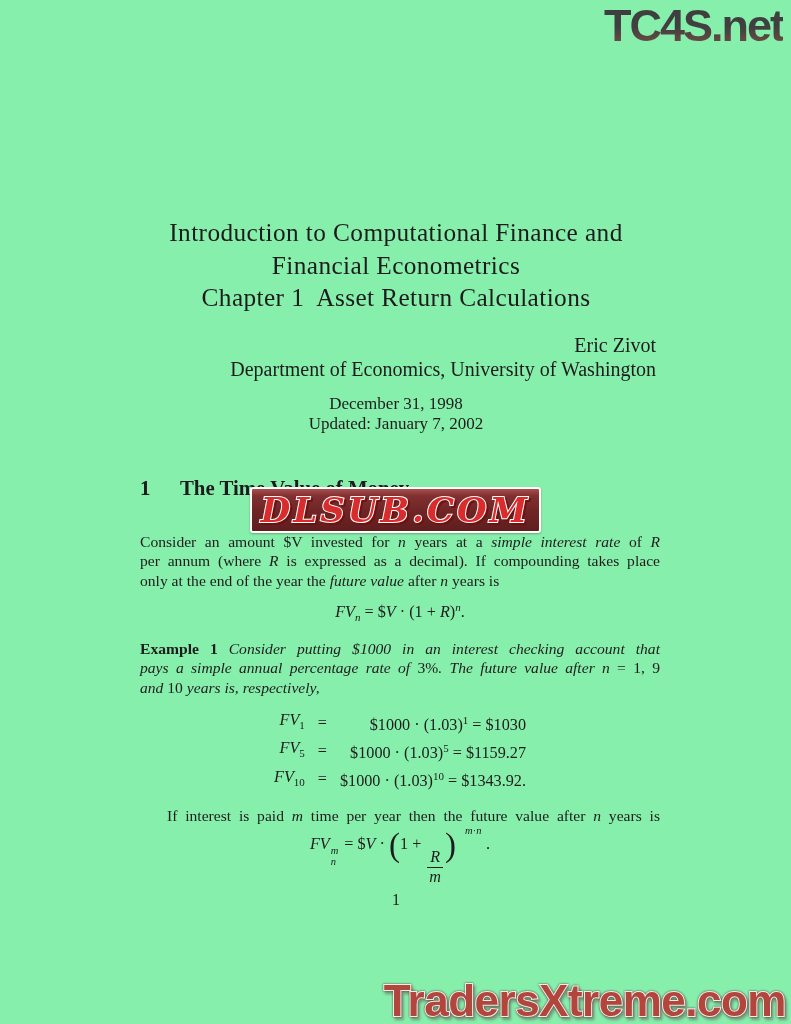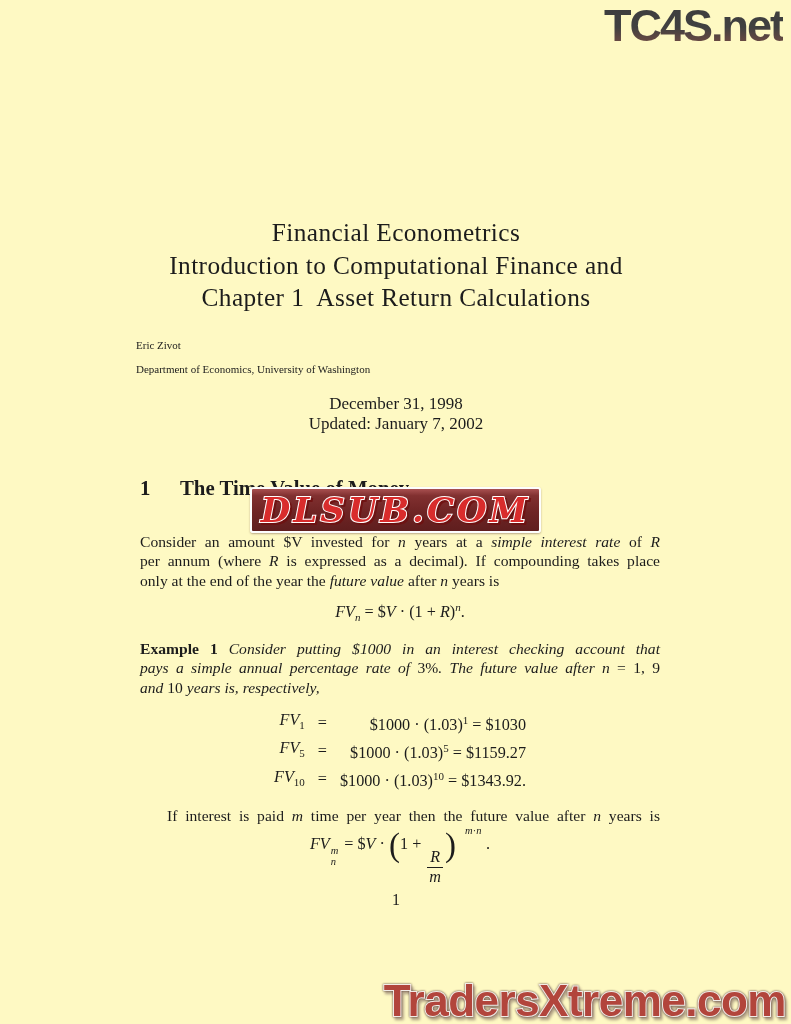--- a/index.html
+++ b/index.html
@@ -1,32 +1,32 @@
 <!DOCTYPE html>
 <html><head>
 <meta charset="utf-8">
 <style>
   * { margin:0; padding:0; box-sizing:border-box; }
   html,body { background:#ffffff; }
   .page {
-    position:relative; width:791px; height:1024px; background:#fef9c3;
+    position:relative; width:791px; height:1024px; background:#86efac;
     font-family:"Liberation Serif", serif; color:#1c1c1c; overflow:hidden;
   }
   .it { font-style:italic; }
   .bf { font-weight:bold; }
   .msub { font-size:11px; vertical-align:-3.5px; }
   .msup { font-size:11px; vertical-align:6px; }
   .just { text-align:justify; text-align-last:justify; }
   .pre  { white-space:pre-wrap; }
 
   
   .title-block { position:absolute; top:216px; left:136px; width:520px;
     text-align:center; font-size:25.3px; line-height:32.5px; letter-spacing:0.4px; }
   .author-block { position:absolute; top:334px; left:136px; width:520px;
-    text-align:left; font-size:11px; line-height:23.8px; }
+    text-align:right; font-size:20px; line-height:23.8px; }
   .date-block { position:absolute; top:394px; left:136px; width:520px;
     text-align:center; font-size:17px; line-height:19.6px; }
 
   
   .section-heading { position:absolute; top:476px; left:140px; width:520px;
     font-size:20.8px; font-weight:bold; }
   .secnum { display:inline-block; width:40px; }
 
   
   .para { position:absolute; left:140px; width:520px; font-size:15.6px; line-height:19.3px; }
@@ -86,22 +86,22 @@
     filter:drop-shadow(0 0 1px rgba(75,50,50,0.9)) drop-shadow(2px 3px 1px rgba(100,70,70,0.45)); }
 </style>
 </head>
 <body>
 
 <div class="page">
 
   <div class="tc4s">TC4S.net</div>
 
   <div class="title-block">
+    <div>Introduction to Computational Finance and</div>
     <div>Financial Econometrics</div>
-    <div>Introduction to Computational Finance and</div>
     <div class="pre">Chapter 1  Asset Return Calculations</div>
   </div>
 
   <div class="author-block">
     <div>Eric Zivot</div>
     <div>Department of Economics, University of Washington</div>
   </div>
 
   <div class="date-block">
     <div>December 31, 1998</div>

